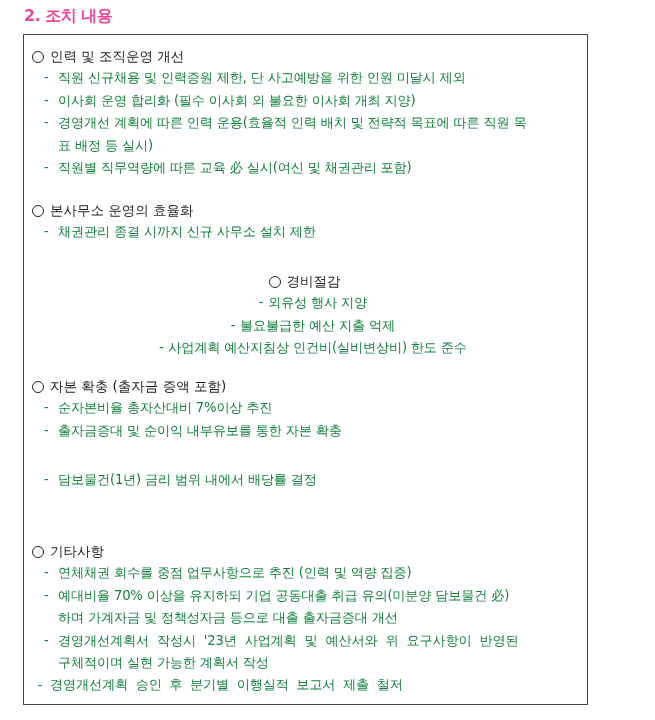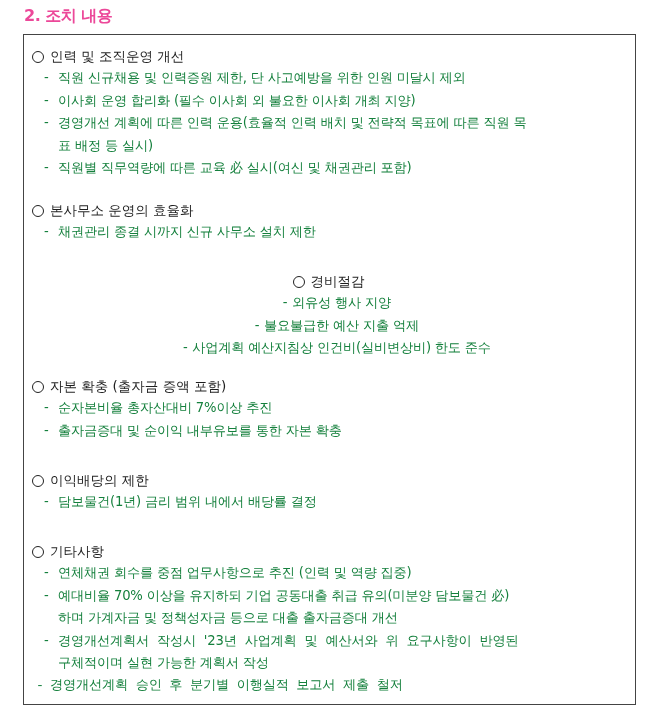--- a/index.html
+++ b/index.html
@@ -1,19 +1,19 @@
 <!DOCTYPE html>
 <html><head>
   <meta charset="utf-8">
   <style>
     html, body { margin:0; padding:0; background:#ffffff; }
     body { width:655px; height:720px; position:relative; overflow:hidden;
       font-family:"DejaVu Sans", sans-serif; color:#222; }
     .title { position:absolute; left:24px; top:6px; font-size:16px; font-weight:bold; letter-spacing:-0.5px; color:#ec4899; }
-    .box { position:absolute; left:23px; top:34px; width:613px; height:671px;
+    .box { position:absolute; left:23px; top:34px; width:565px; height:671px;
       border:1.5px solid #444; box-sizing:border-box; }
     .section { position:absolute; left:8px; right:10px; }
     .heading { font-size:13.5px; line-height:22px; white-space:nowrap; color:#1e1e1e; }
     .heading .circle { display:inline-block; width:12px; height:12px; border:1.6px solid #222;
       border-radius:50%; vertical-align:-2px; margin-right:6px; box-sizing:border-box; }
     .item { font-size:13.2px; line-height:22.5px; padding-left:12px; white-space:nowrap; color:#15803d; letter-spacing:-0.2px; }
     .item .dash { display:inline-block; width:14px; }
     .item.cont { padding-left:26px; }
   </style>
 </head>
@@ -44,21 +44,20 @@
     <div class="item"><span class="dash">-</span><span>사업계획 예산지침상 인건비(실비변상비) 한도 준수</span></div>
   </div>
 
   <div class="section" style="top:340px;">
     <div class="heading"><span class="circle"></span><span>자본 확충 (출자금 증액 포함)</span></div>
     <div class="item"><span class="dash">-</span><span>순자본비율 총자산대비 7%이상 추진</span></div>
     <div class="item"><span class="dash">-</span><span>출자금증대 및 순이익 내부유보를 통한 자본 확충</span></div>
   </div>
 
   <div class="section" style="top:434px;">
-    <div class="heading"><span class="circle"></span><span>이익배당의 제한</span></div>
     <div class="item"><span class="dash">-</span><span>담보물건(1년) 금리 범위 내에서 배당률 결정</span></div>
   </div>
 
   <div class="section" style="top:505px;">
     <div class="heading"><span class="circle"></span><span>기타사항</span></div>
     <div class="item"><span class="dash">-</span><span>연체채권 회수를 중점 업무사항으로 추진 (인력 및 역량 집중)</span></div>
     <div class="item"><span class="dash">-</span><span>예대비율 70% 이상을 유지하되 기업 공동대출 취급 유의(미분양 담보물건 必)</span></div>
     <div class="item cont">하며 가계자금 및 정책성자금 등으로 대출 출자금증대 개선</div>
     <div class="item"><span class="dash">-</span><span style="word-spacing:4px;">경영개선계획서 작성시 '23년 사업계획 및 예산서와 위 요구사항이 반영된</span></div>
     <div class="item cont">구체적이며 실현 가능한 계획서 작성</div>

